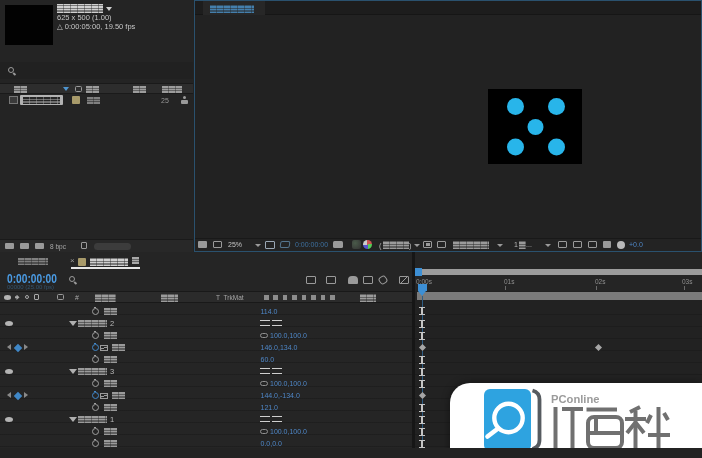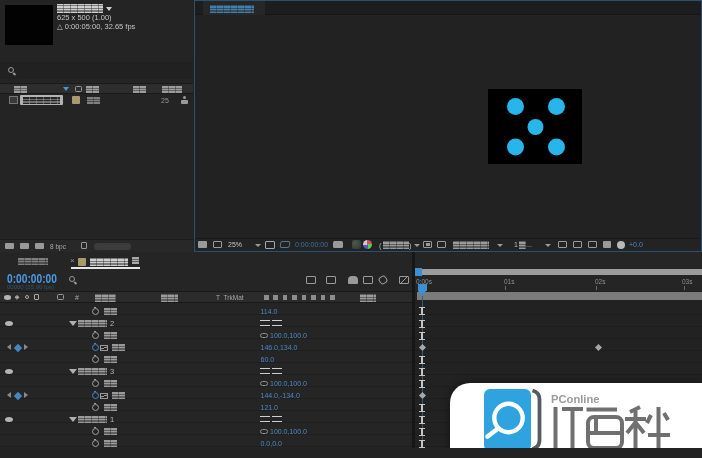--- a/index.html
+++ b/index.html
@@ -37,21 +37,21 @@
 .ic{position:absolute;border:1px solid #9a9a9a;border-radius:1.5px}
 </style></head>
 <body>
 <div id="st">
 
 <div class="a" style="left:0;top:0;width:193px;height:252px;background:#242424"></div>
 <div class="a" style="left:5px;top:5px;width:48px;height:40px;background:#020202"></div>
 <div class="cjk" style="left:57px;top:4px;width:46px;height:9px"></div>
 <div class="tdn" style="left:106px;top:7px;border-left-width:3.5px;border-right-width:3.5px;border-top-width:4.5px;border-top-color:#d0d0d0"></div>
 <div class="a" style="left:57px;top:13px;color:#c7c7c7;font-size:7.5px;line-height:9px">625 x 500 (1.00)</div>
-<div class="a" style="left:57px;top:22px;color:#c7c7c7;font-size:7.5px;line-height:9px">△ 0:00:05:00, 32.65 fps</div>
+<div class="a" style="left:57px;top:22px;color:#c7c7c7;font-size:7.5px;line-height:9px">△ 0:00:05:00, 19.50 fps</div>
 
 <div class="a" style="left:0;top:62px;width:193px;height:17px;background:#212121"></div>
 <div class="a" style="left:8px;top:67px;width:6px;height:6px;border:1.3px solid #9a9a9a;border-radius:50%"></div>
 <div class="a" style="left:13px;top:73px;width:3px;height:1.5px;background:#9a9a9a;transform:rotate(40deg)"></div>
 
 <div class="a" style="left:0;top:83px;width:193px;height:11px;background:#2d2d2d;border-top:1px solid #1a1a1a;border-bottom:1px solid #1a1a1a"></div>
 <div class="cjk t-l" style="left:14px;top:86px;width:13px;height:7px"></div>
 <div class="tdn" style="left:63px;top:87px;border-left-width:3.5px;border-right-width:3.5px;border-top-width:4.5px;border-top-color:#4e95d0"></div>
 <div class="ic" style="left:75px;top:86px;width:7px;height:6px"></div>
 <div class="cjk t-l" style="left:86px;top:86px;width:13px;height:7px"></div>

